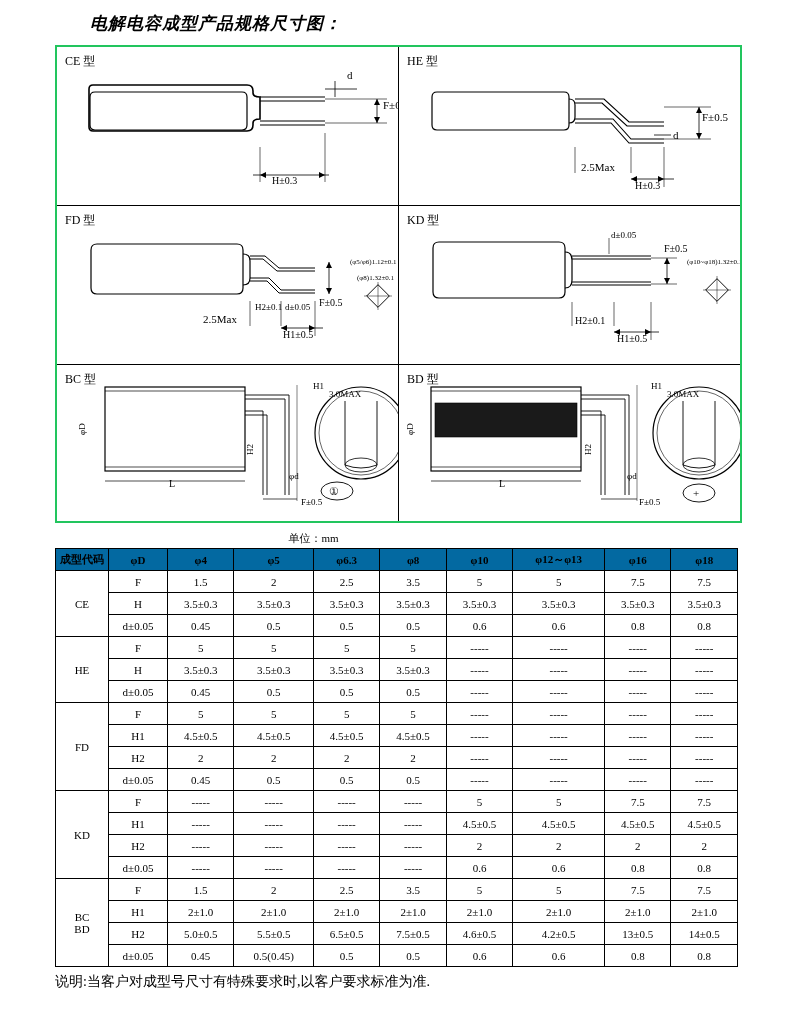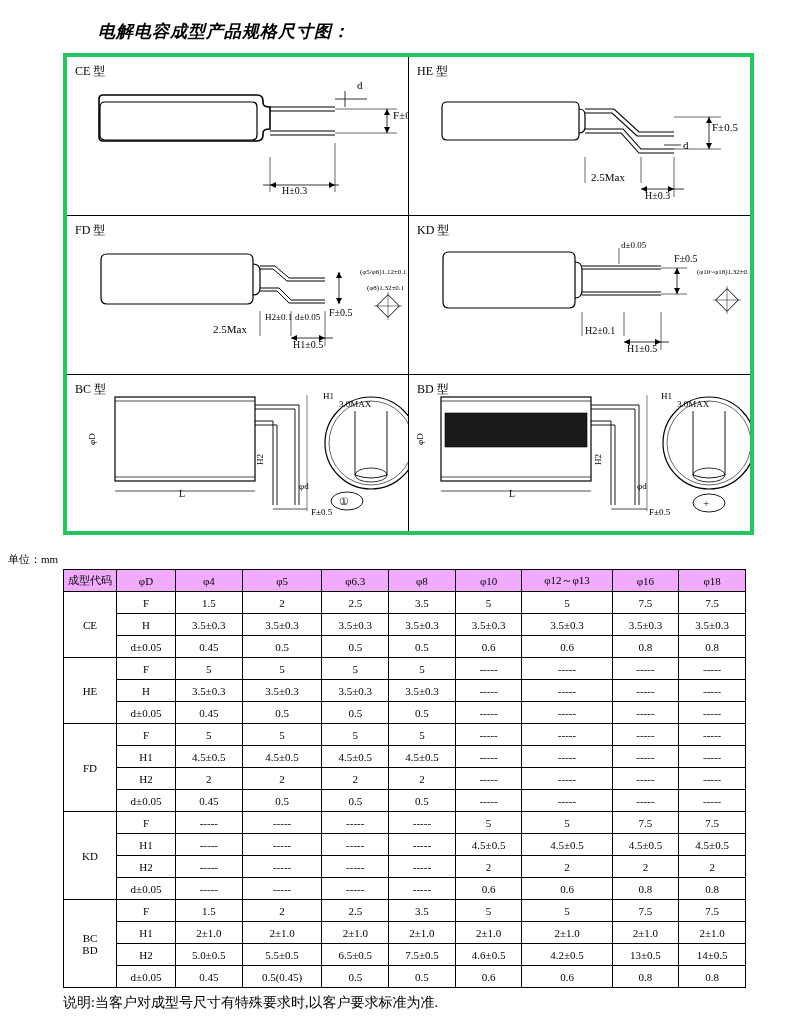--- a/index.html
+++ b/index.html
@@ -1,26 +1,26 @@
 <!DOCTYPE html>
 <html><head>
 <meta charset="utf-8">
 <style>
   html,body{margin:0;padding:0;background:#fff;}
   body{width:793px;height:1032px;font-family:"Liberation Sans",sans-serif;color:#000;position:relative;}
-  .page{position:relative;width:682px;height:1032px;padding:8px;box-sizing:border-box;border-radius:28px;}
+  .page{position:relative;width:682px;height:1032px;padding:0;box-sizing:border-box;border-radius:28px;}
   .title{font-family:"Liberation Serif",serif;font-weight:bold;font-size:17px;font-style:italic;letter-spacing:1px;padding:12px 0 10px 90px;}
-  .diagrams{margin:0 55px 0 55px;border:4px solid #22c55e;border-collapse:collapse;width:683px;text-align:right;}
+  .diagrams{margin:0 55px 0 55px;border:2px solid #22c55e;border-collapse:collapse;width:683px;text-align:right;}
   .dcell{border:1px solid #000;position:relative;vertical-align:top;padding:0;}
   .dlabel{font-family:"Liberation Serif",serif;font-size:12px;position:absolute;left:8px;top:6px;}
   .dwrap{position:relative;width:100%;height:100%;}
-  .unit{font-family:"Liberation Serif",serif;font-size:11px;text-align:left;margin:17px 55px 2px 0;}
+  .unit{font-family:"Liberation Serif",serif;font-size:11px;text-align:center;margin:8px 55px 2px 0;}
   table.spec{margin:0 55px;border-collapse:collapse;width:683px;font-family:"Liberation Serif",serif;font-size:11px;}
   table.spec td,table.spec th{border:1px solid #000;text-align:center;padding:2px 0;height:17px;}
-  table.spec thead td{font-weight:normal;background:#f0abfc;}
+  table.spec thead td{font-weight:bold;background:#0369a1;}
   td.group{font-weight:normal;}
   td.param{width:58px;}
   td.grp{width:52px;}
   .note{font-family:"Liberation Serif",serif;font-size:14px;margin:6px 55px 0 55px;}
   svg{display:block;}
 </style>
 </head>
 <body>
 
 <div class="page">

